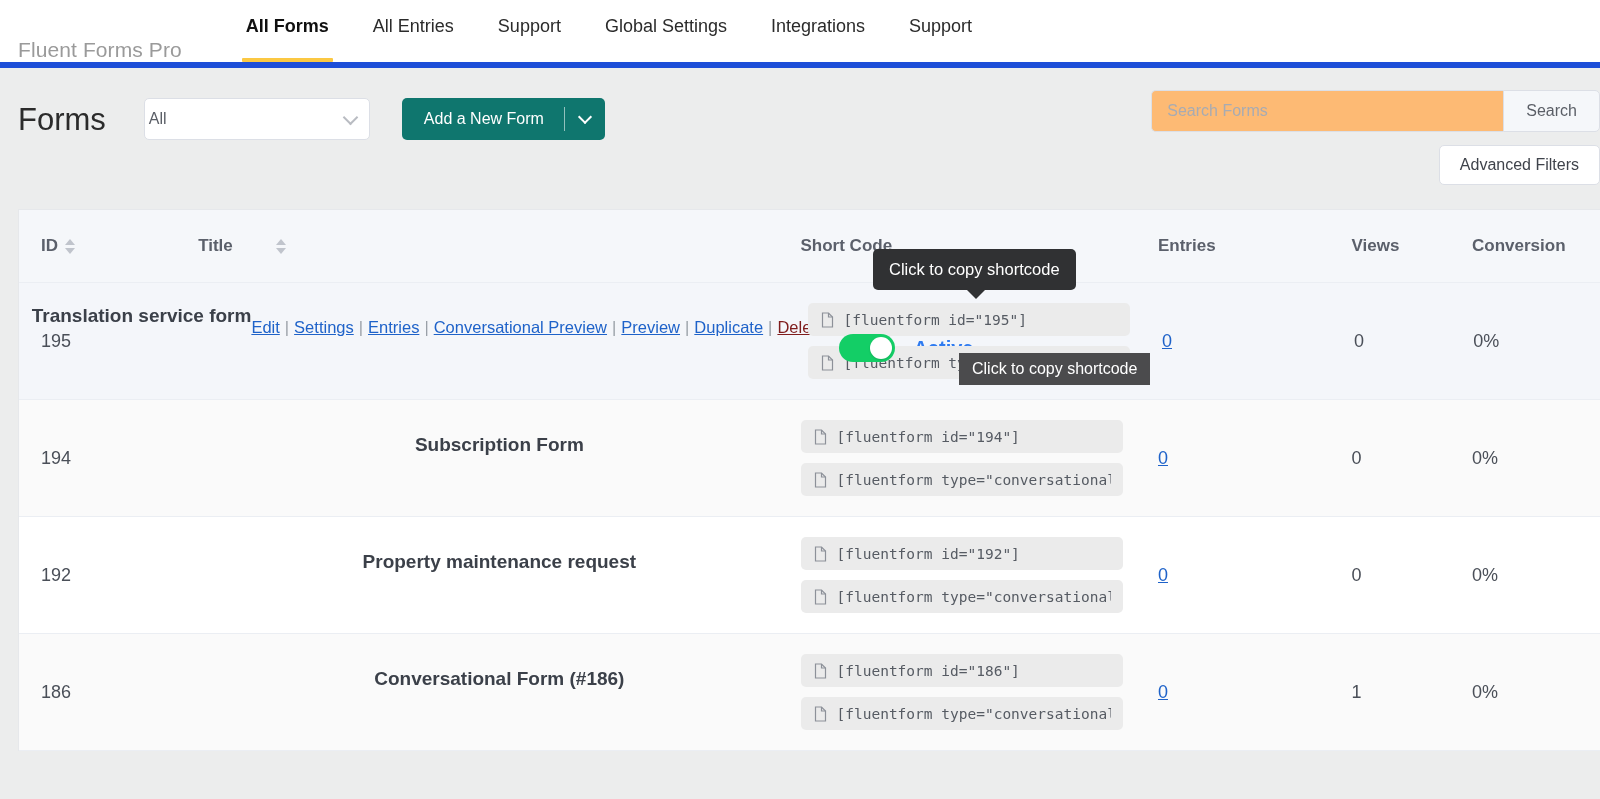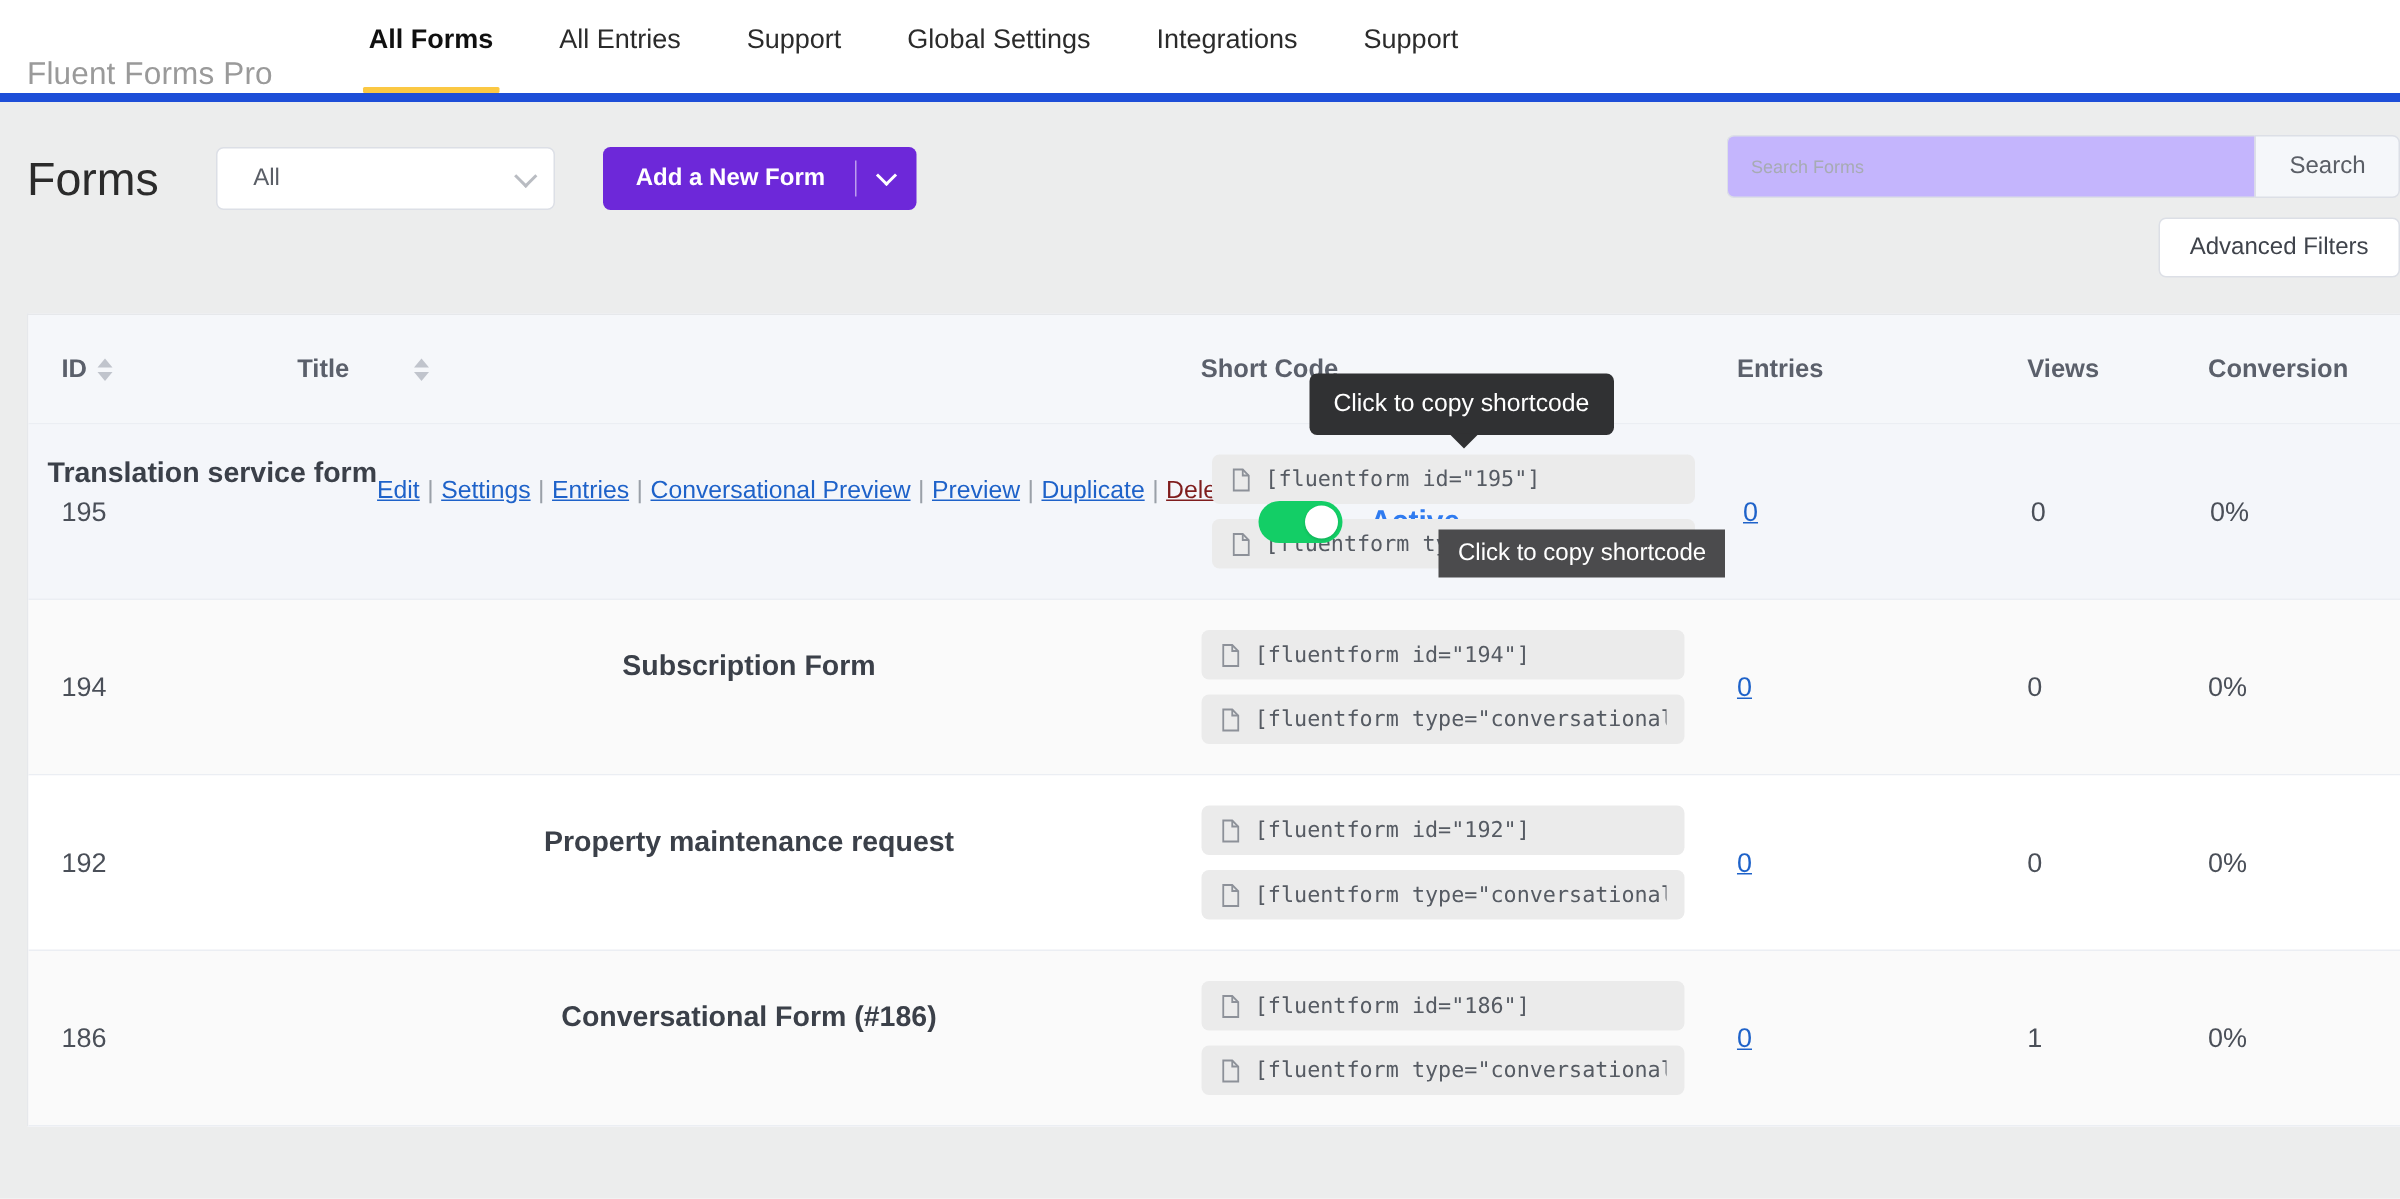--- a/index.html
+++ b/index.html
@@ -50,53 +50,53 @@
   .tb-left { position: absolute; left: 18px; top: 30px; display: flex; align-items: center; }
   .page-title {
     font-size: 31px; color: #2b2b2b; font-weight: normal;
     line-height: 1; margin: 0 38px 0 0; white-space: nowrap;
   }
   .select-box {
     position: relative;
     width: 226px; height: 42px;
     background: #fff; border: 1px solid #dcdfe6; border-radius: 5px;
     display: flex; align-items: center;
-    padding: 0 24px;
+    padding: 0 4px;
     font-size: 16px; color: #5a5e66; cursor: pointer;
   }
   .select-caret {
     position: absolute; right: 13px; top: 50%;
     width: 11px; height: 11px; margin-top: -7px;
     border-right: 2px solid #b9bcc2; border-bottom: 2px solid #b9bcc2;
     transform: rotate(45deg);
   }
   .add-btn {
     margin-left: 32px;
     height: 42px; min-width: 200px;
-    background: #6d28d9; border-radius: 5px;
-    display: flex; align-items: center;
-    color: #fff; font-size: 16px; font-weight: bold; cursor: pointer;
+    background: #0f766e; border-radius: 5px;
+    display: flex; align-items: center;
+    color: #fff; font-size: 16px; font-weight: normal; cursor: pointer;
   }
   .add-btn-label { padding: 0 20px 0 22px; white-space: nowrap; }
   .add-btn-sep { width: 1px; height: 24px; background: rgba(255,255,255,.55); }
   .add-btn-caret-wrap { width: 40px; display: flex; align-items: center; justify-content: center; }
   .add-btn-caret {
     width: 10px; height: 10px; margin-top: -5px;
     border-right: 2px solid #ffffff; border-bottom: 2px solid #ffffff;
     transform: rotate(45deg);
   }
 
   .tb-right { position: absolute; right: 0; top: 22px; }
   .search-row { display: flex; align-items: stretch; }
   .search-input {
     width: 352px; height: 42px;
     border: 1px solid #dcdfe6; border-right: none;
     border-radius: 5px 0 0 5px;
-    background: #c4b5fd; outline: none;
-    padding: 0 15px; font-size: 12px; color: #5a5e66;
+    background: #fdba74; outline: none;
+    padding: 0 15px; font-size: 16px; color: #5a5e66;
     font-family: "Liberation Sans", sans-serif;
   }
   .search-input::placeholder { color: #a7abb3; }
   .search-btn {
     height: 42px; padding: 0 22px;
     display: flex; align-items: center;
     background: #f5f7fa; border: 1px solid #dcdfe6;
     border-radius: 0 5px 5px 0;
     font-size: 16px; color: #5a5e66; white-space: nowrap; cursor: pointer;
   }

